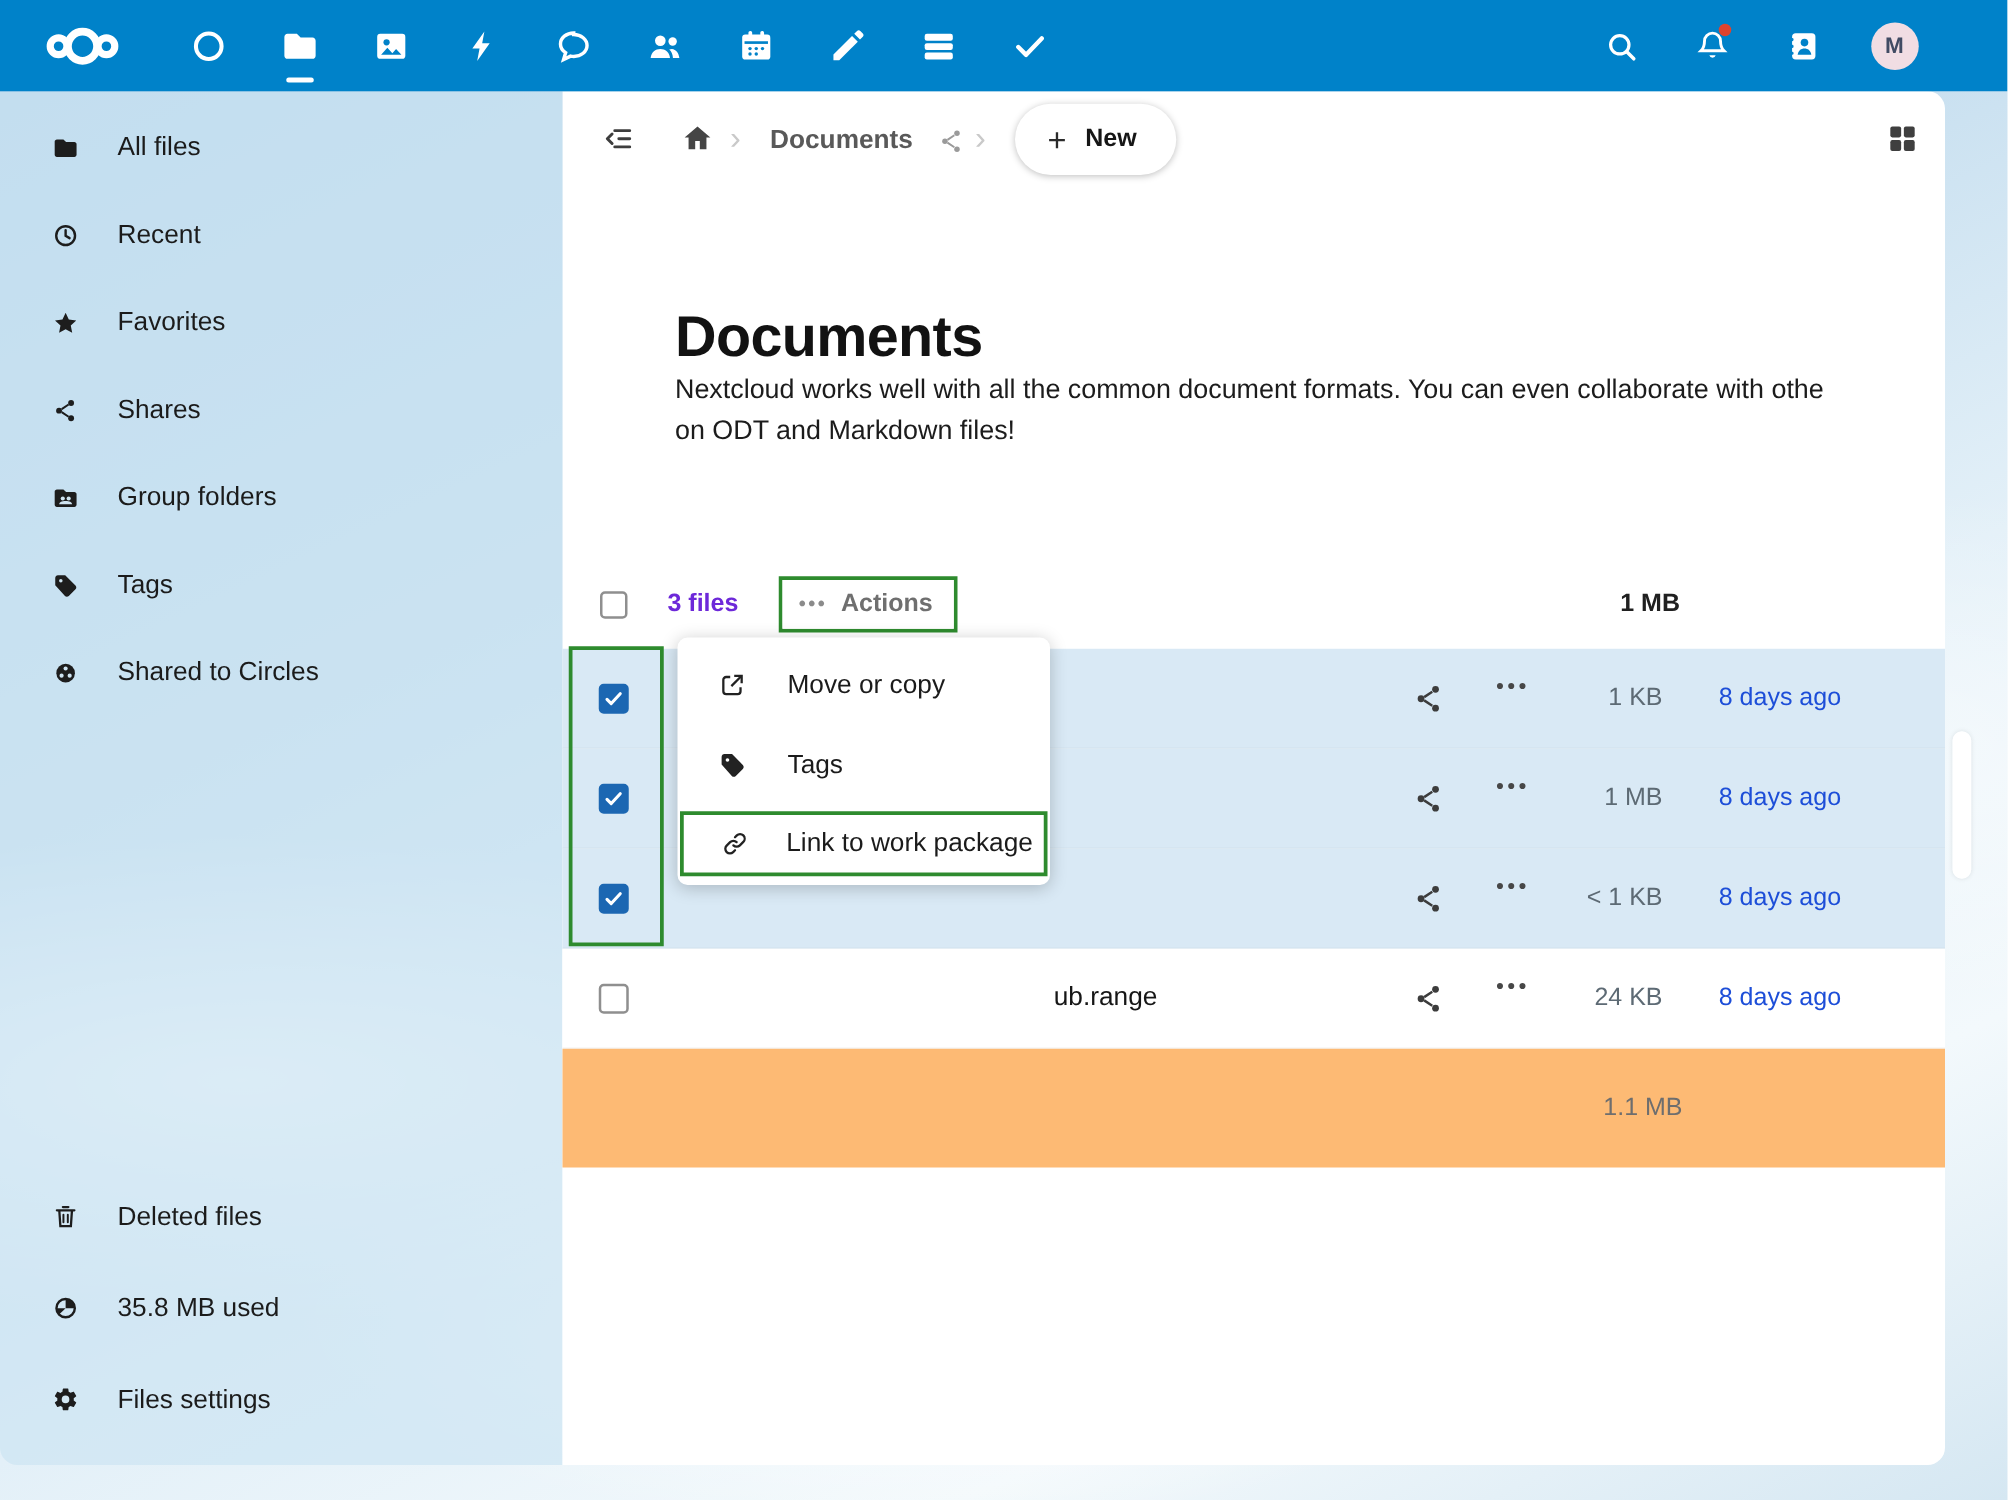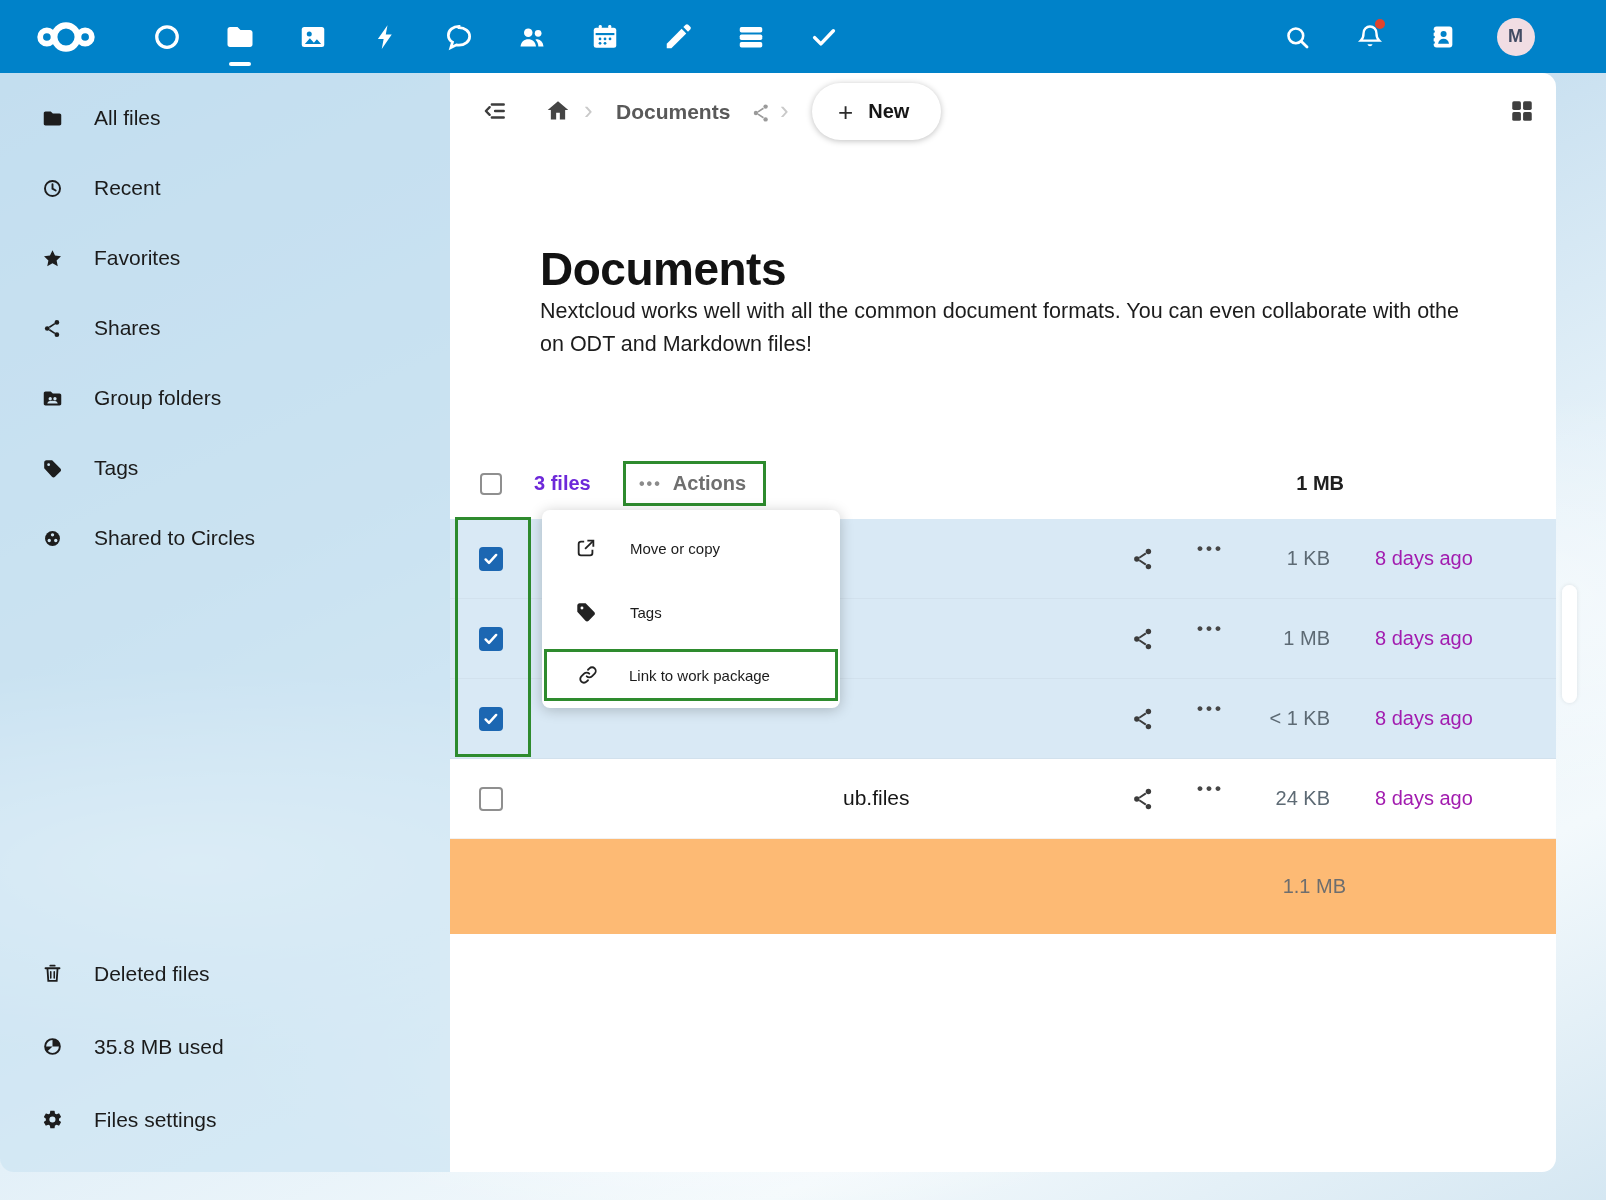--- a/index.html
+++ b/index.html
@@ -76,30 +76,30 @@
   .frow{position:relative;height:80px;background:#fff;border-bottom:1px solid #f1f1f1;cursor:pointer}
   .frow.selected{background:var(--selected-row-bg);border-bottom-color:rgba(0,0,0,.03)}
   .rcheck{position:absolute;left:29px;top:28px;width:24px;height:24px;border:2px solid #8f8f8f;border-radius:4px;background:#fff;cursor:pointer}
   .rcheck svg{display:none;width:18px;height:18px;margin:1px}
   .rcheck.checked{background:var(--checkbox-blue);border-color:var(--checkbox-blue)}
   .rcheck.checked svg{display:block}
   .fname{position:absolute;left:393px;top:27px;font-size:21px;color:#161616}
   .rshare{position:absolute;left:680px;top:27px;width:26px;height:26px;color:#3c3c3c;cursor:pointer}
   .rdots{position:absolute;left:747px;top:20px;color:#474747;font-size:17px;letter-spacing:3px;font-weight:bold;cursor:pointer}
   .rsize{position:absolute;right:226px;top:28px;font-size:20px;color:#5d6a74}
-  .rdate{position:absolute;left:925px;top:28px;font-size:20px;color:#a21caf}
+  .rdate{position:absolute;left:925px;top:28px;font-size:20px;color:#1d4ed8}
   .summary-row{position:relative;height:95px;background:#fdba74}
   .summary-size{position:absolute;right:210px;top:36px;font-size:20px;color:#6e6e6e}
 
   
   .checkbox-annotation{position:absolute;left:5px;top:444px;width:76px;height:240px;border:3px solid var(--annotation-green);z-index:5;pointer-events:none}
 
   
   .actions-menu{position:absolute;left:92px;top:437px;width:298px;background:#fff;border-radius:8px;box-shadow:0 2px 14px rgba(0,0,0,.22);z-index:20;padding:6px 0}
-  .menu-item{height:64px;display:flex;align-items:center;padding-left:33px;gap:33px;font-size:15px;color:#1b1b1b;cursor:pointer}
+  .menu-item{height:64px;display:flex;align-items:center;padding-left:33px;gap:33px;font-size:21px;color:#1b1b1b;cursor:pointer}
   .menu-item svg{width:22px;height:22px;color:#222;flex:none}
   .menu-item.highlighted{border:3px solid var(--annotation-green);height:52px;margin:5px 2px 1px;padding-left:30px;gap:30px}
 
   .scroll-thumb{position:absolute;left:1562px;top:585px;width:15px;height:118px;border-radius:8px;background:rgba(255,255,255,.95);box-shadow:0 0 4px rgba(0,0,0,.1);z-index:40;cursor:pointer}
 </style>
 </head>
 <body>
 
 <div class="topbar">
   <div class="logo">
@@ -426,21 +426,21 @@
               <path d="M8.6 10.8l6-4M8.6 13.2l6 4" stroke="currentColor" stroke-width="1.8"></path>
             </svg>
           </span>
         <span class="rdots">•••</span>
         <span class="rsize">&lt; 1 KB</span>
         <span class="rdate">8 days ago</span>
       </div>
 
       <div class="frow">
         <span class="rcheck"></span>
-        <span class="fname">ub.files</span>
+        <span class="fname">ub.range</span>
         <span class="rshare">
             <svg viewBox="0 0 24 24">
               <g fill="currentColor">
                 <circle cx="17" cy="5" r="2.5"></circle>
                 <circle cx="6.3" cy="12" r="2.5"></circle>
                 <circle cx="17" cy="19" r="2.5"></circle>
               </g>
               <path d="M8.6 10.8l6-4M8.6 13.2l6 4" stroke="currentColor" stroke-width="1.8"></path>
             </svg>
           </span>

